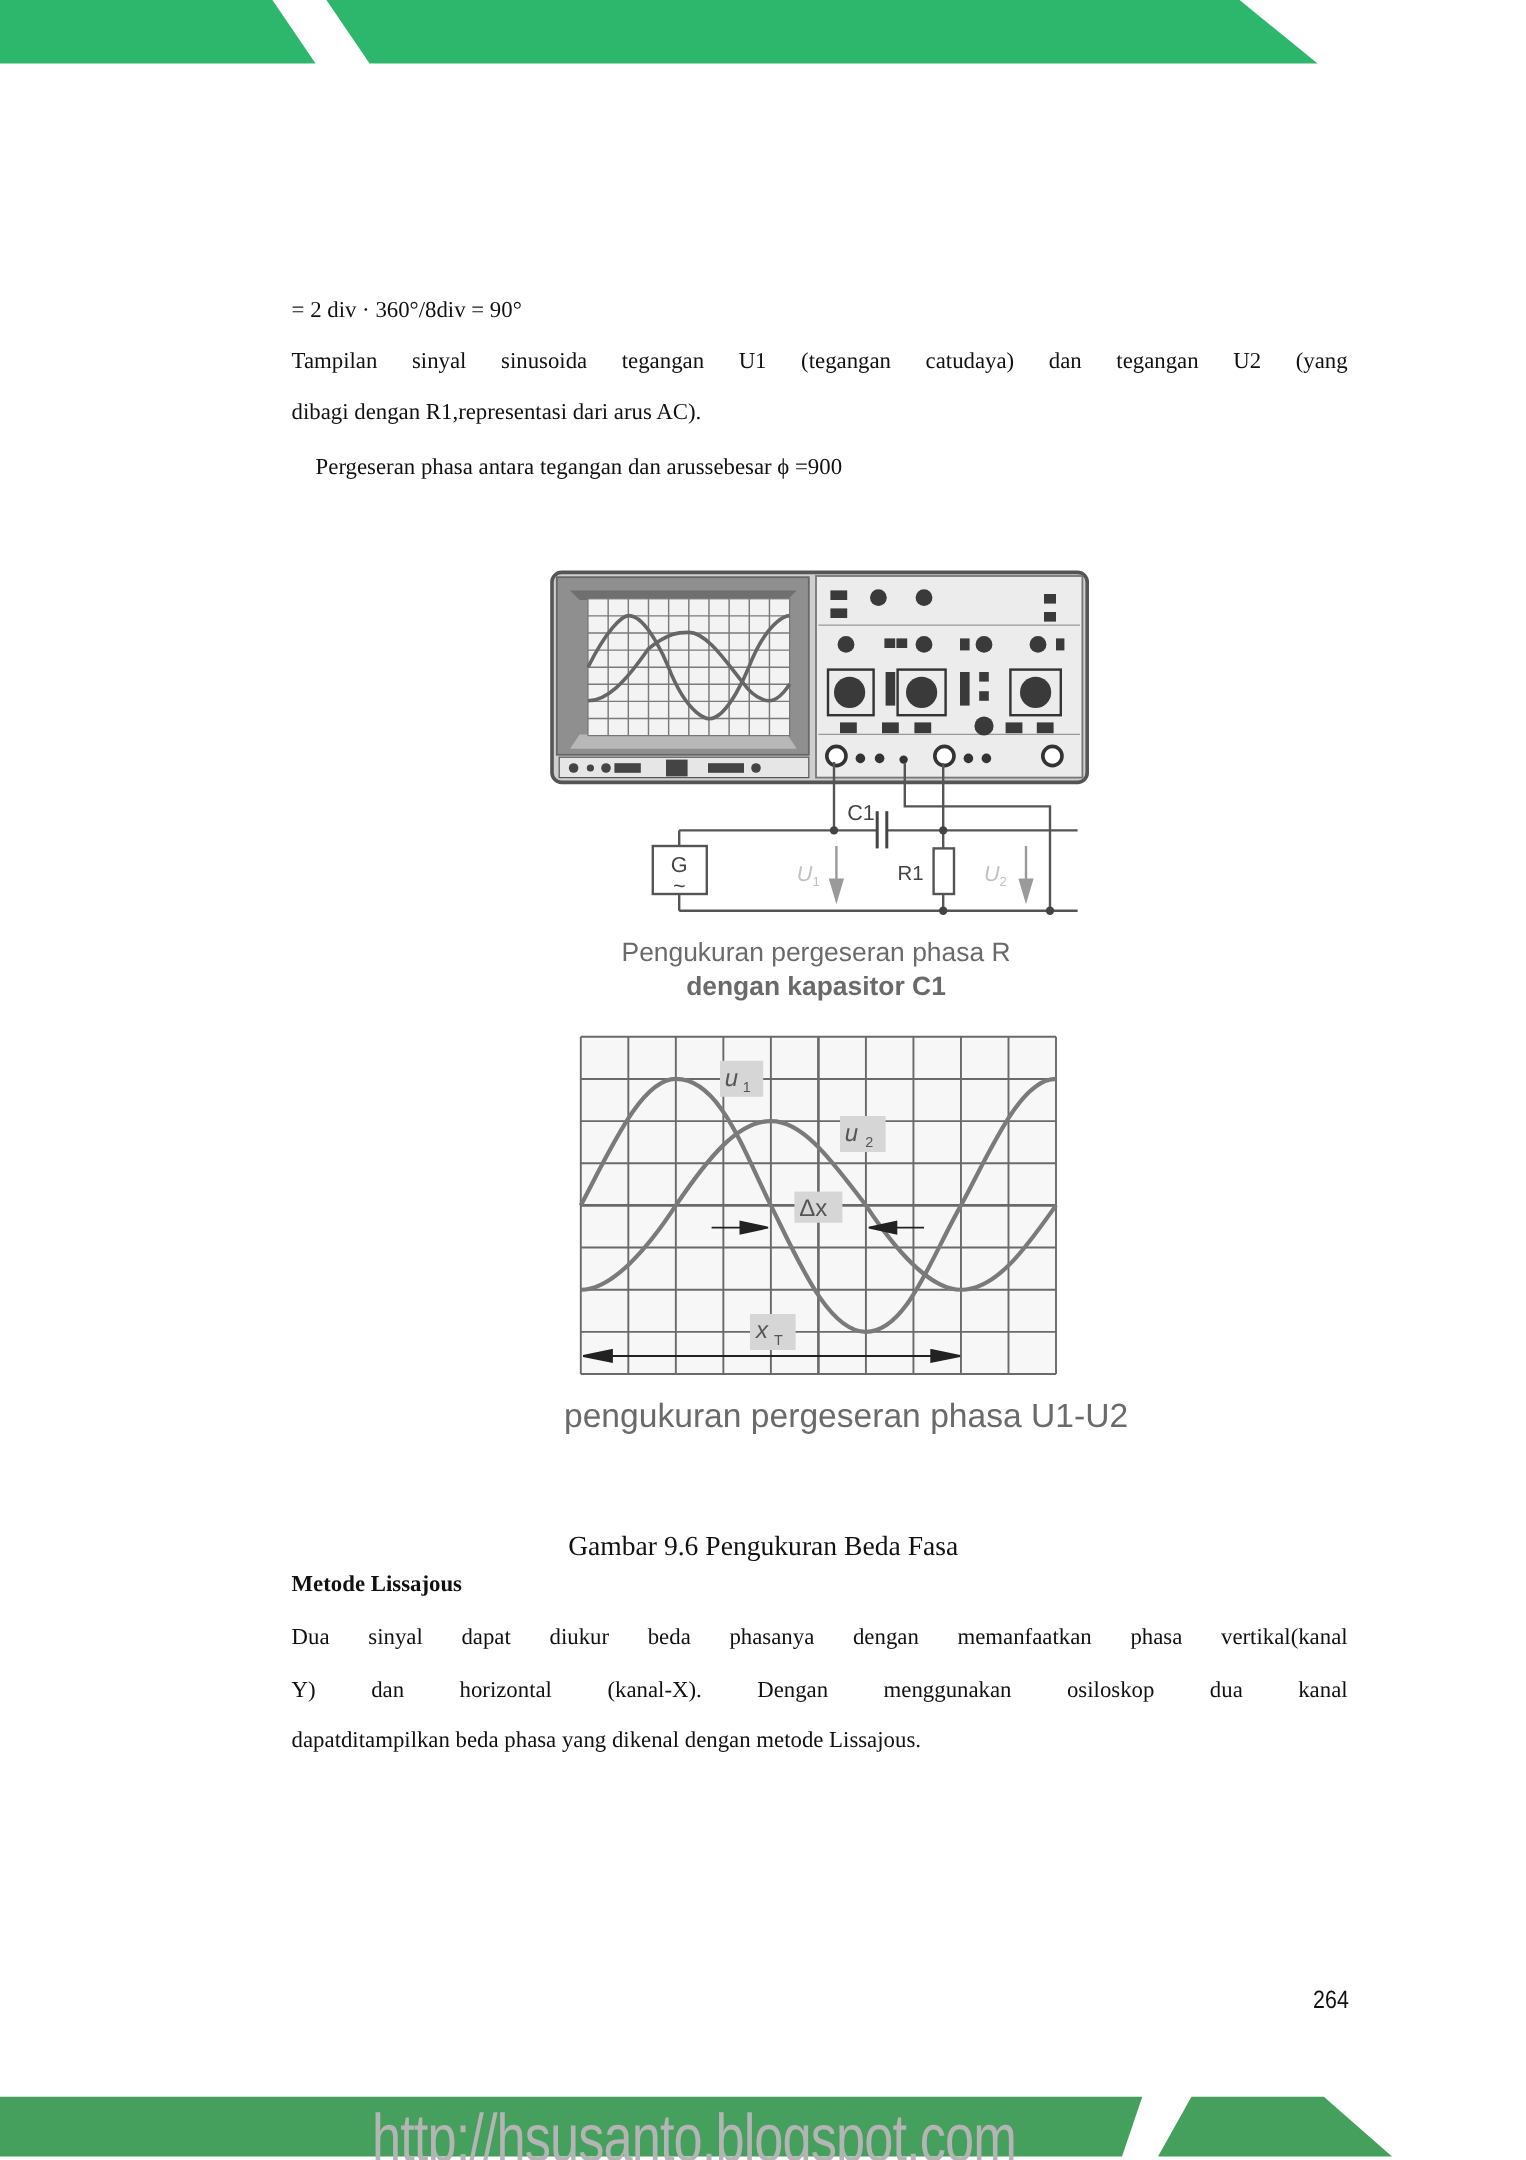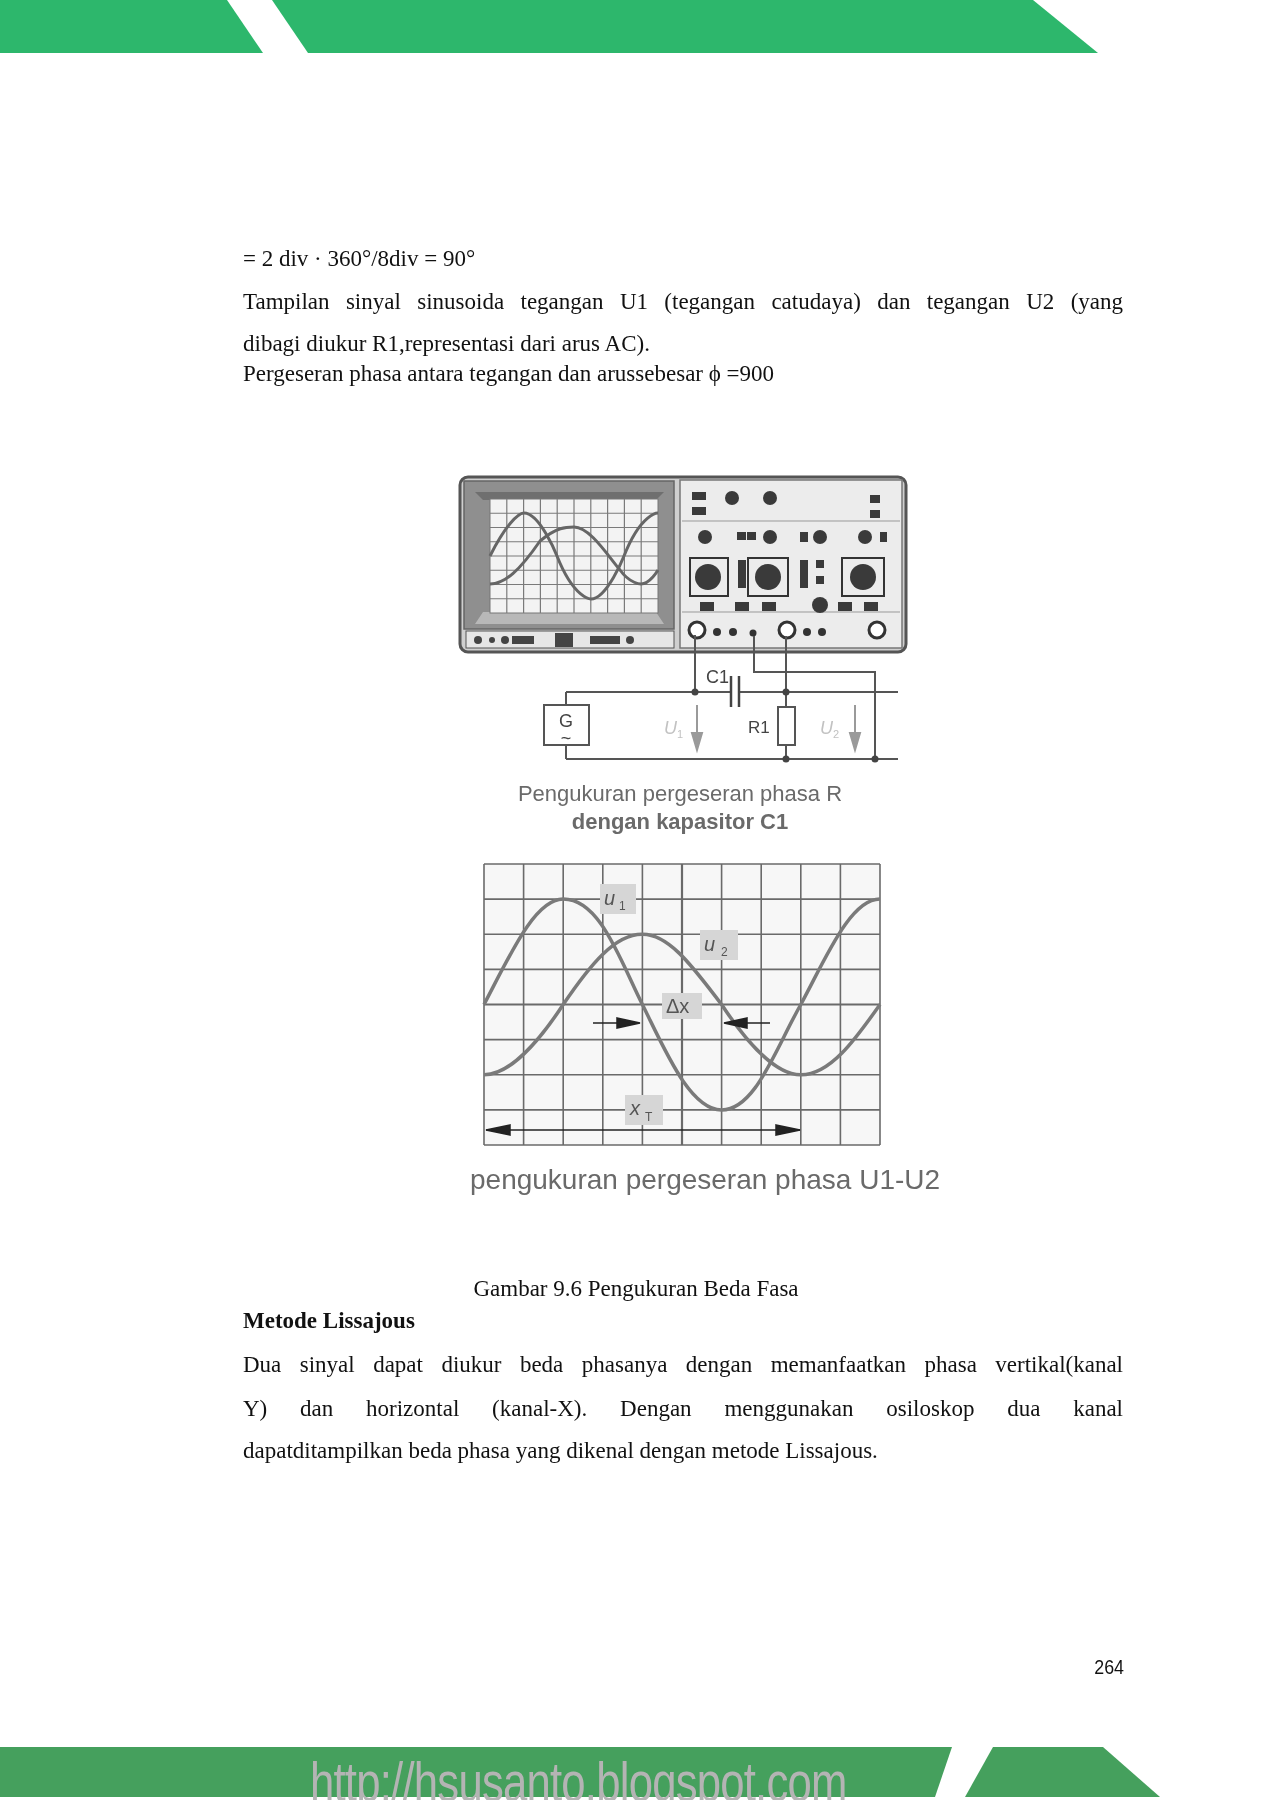--- a/index.html
+++ b/index.html
@@ -1,21 +1,21 @@
 <!DOCTYPE html>
 <html><head>
 <meta charset="utf-8">
 <style>
   html, body { margin:0; padding:0; background:#ffffff; }
   body { width:1272px; height:1800px; position:relative; overflow:hidden;
          font-family:"Liberation Serif", serif; color:#111; }
   .abs { position:absolute; }
   .band-svg { position:absolute; left:0; top:0; }
   .body-line { position:absolute; left:243px; font-family:"Liberation Serif", serif;
-               font-size:23px; line-height:28px; white-space:nowrap; color:#111; }
+               font-size:19px; line-height:28px; white-space:nowrap; color:#111; }
   .justify { width:880px; text-align:justify; text-align-last:justify; }
   .heading { font-weight:bold; }
   .fig-caption { position:absolute; font-family:"Liberation Sans", sans-serif; color:#6a6a6a;
                  font-size:22px; white-space:nowrap; text-align:center; }
   .gambar { position:absolute; left:0; width:1272px; text-align:center;
             font-family:"Liberation Serif", serif; font-size:23px; color:#111; }
   .page-num { position:absolute; left:1080px; top:1655px; width:44px; text-align:right;
               font-family:"Liberation Sans", sans-serif; font-size:21px; color:#111;
               transform:scaleX(0.85); transform-origin:right; }
   .footer-url { position:absolute; left:310px; top:1752px; font-family:"Liberation Sans", sans-serif;
@@ -27,22 +27,22 @@
 </head>
 <body>
 
 <svg class="band-svg" width="1272" height="60" viewBox="0 0 1272 60">
   <polygon points="0,0 227,0 263,53 0,53" fill="#2db76c"></polygon>
   <polygon points="272,0 1033,0 1098,53 308,53" fill="#2db76c"></polygon>
 </svg>
 
 <div class="body-line" style="top:245px;">= 2 div · 360°/8div = 90°</div>
 <div class="body-line justify" style="top:288px;">Tampilan sinyal sinusoida tegangan U1 (tegangan catudaya) dan tegangan U2 (yang</div>
-<div class="body-line" style="top:330px;">dibagi diukur R1,representasi dari arus AC).</div>
-<div class="body-line" style="top:360px;">Pergeseran phasa antara tegangan dan arussebesar ϕ =900</div>
+<div class="body-line" style="top:330px;">dibagi dengan R1,representasi dari arus AC).</div>
+<div class="body-line" style="top:376px;margin-left:20px;">Pergeseran phasa antara tegangan dan arussebesar ϕ =900</div>
 
 <svg class="abs" style="left:440px; top:470px;" width="480" height="300" viewBox="440 470 480 300">
 
   <rect x="460" y="477" width="446" height="175" rx="8" fill="#cfcfcf" stroke="#555" stroke-width="3"></rect>
 
   <rect x="464" y="481" width="210" height="148" fill="#8f8f8f" stroke="#666" stroke-width="1.5"></rect>
   <polygon points="475,492 664,492 656,500 483,500" fill="#6f6f6f"></polygon>
   <polygon points="483,612 656,612 664,624 475,624" fill="#b8b8b8"></polygon>
   <rect x="490" y="499" width="168" height="114" fill="#f3f3f3" stroke="#777" stroke-width="1"></rect>
   <g stroke="#7a7a7a" stroke-width="1.2">

